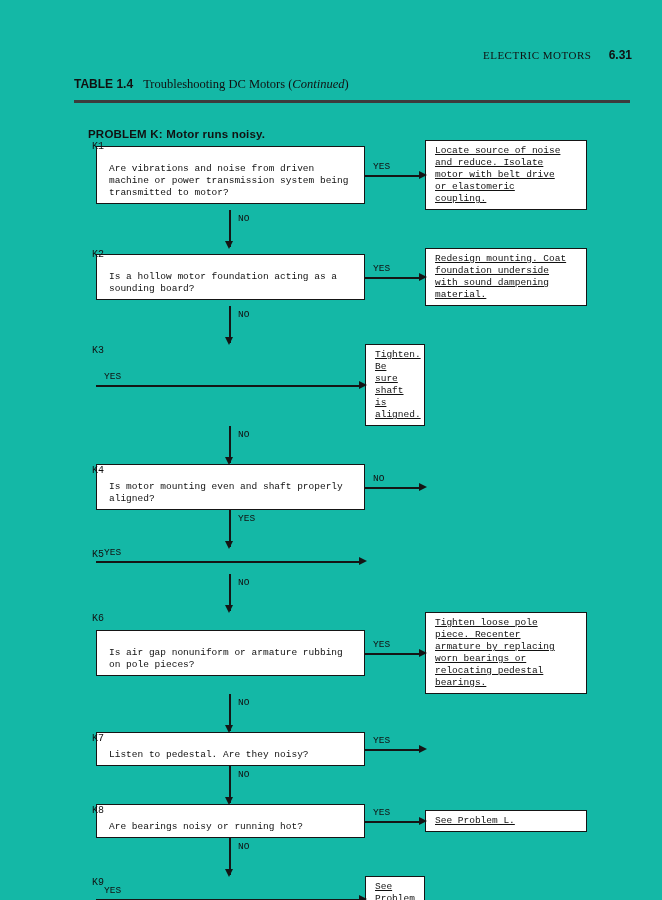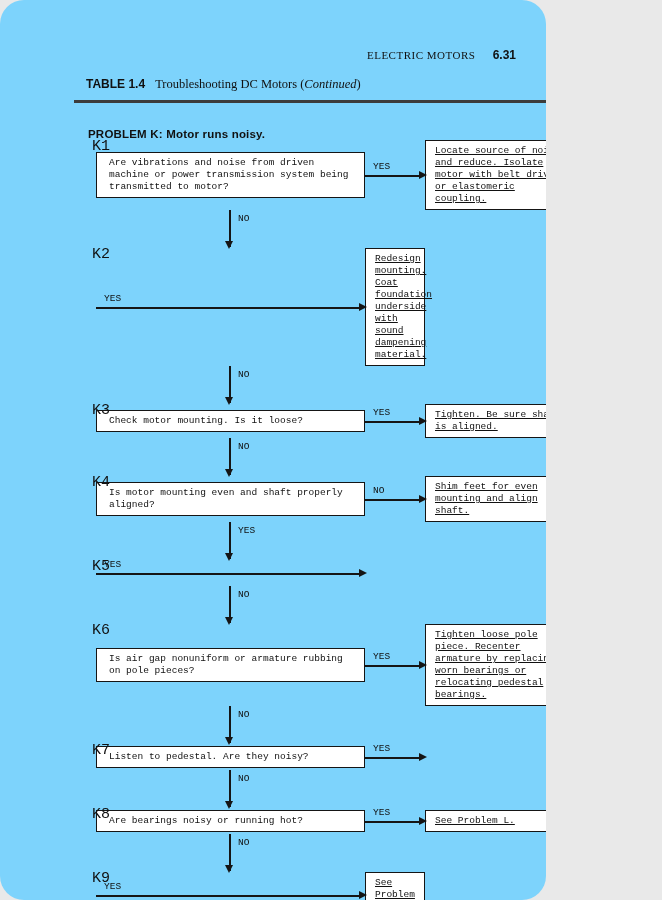--- a/index.html
+++ b/index.html
@@ -1,37 +1,36 @@
 <!DOCTYPE html>
 <html><head>
 <meta charset="utf-8">
 <style>
   html,body{margin:0;padding:0;background:#e9e9e9;}
   .page{
     position:relative;
-    width:546px;height:900px;
-    background:#7dd3fc;
+    width:662px;height:900px;
+    background:#14b8a6;
     font-family:"Liberation Mono","DejaVu Sans Mono",monospace;
     color:#111;
     overflow:hidden;
-    border-radius:24px;
   }
   
   .running-header{
     position:absolute;top:48px;right:30px;
     font-family:"Liberation Serif","DejaVu Serif",serif;
     font-size:11px;letter-spacing:.5px;
   }
   .running-header .pageno{
     font-family:"Liberation Sans","DejaVu Sans",sans-serif;
     font-weight:bold;font-size:12px;margin-left:14px;letter-spacing:0;
   }
   
   .table-caption{
-    position:absolute;top:77px;left:86px;
+    position:absolute;top:77px;left:74px;
     font-family:"Liberation Serif","DejaVu Serif",serif;
     font-size:12.5px;
   }
   .table-caption .tbl-label{
     font-family:"Liberation Sans","DejaVu Sans",sans-serif;
     font-weight:bold;font-size:12px;margin-right:10px;
   }
   .table-caption .ital{font-style:italic;}
   .caption-rule{
     position:absolute;top:100px;left:74px;width:556px;height:3px;
@@ -46,29 +45,29 @@
   .flow{
     position:absolute;top:140px;left:78px;width:509px;
   }
   .frow{
     display:grid;
     grid-template-columns:18px 269px 60px 162px;
     align-items:center;
   }
   .klabel{
     align-self:start;
-    font-size:15px;line-height:12px;
+    font-size:10px;line-height:12px;
     transform:translate(-6px,1px);
     padding-left:20px;
   }
   .qbox,.abox{
     border:1.5px solid #151515;
     background:#fff;
     font-size:9.5px;line-height:12px;
-    padding:4px 6px 4px 12px;
+    padding:16px 6px 4px 12px;
     box-sizing:border-box;
   }
   .abox{padding:4px 16px 4px 9px;text-decoration:underline;}
   
   .branch{
     position:relative;height:100%;min-height:26px;
   }
   .branch .hline{
     position:absolute;left:0;right:3px;top:50%;
     height:1.5px;background:#151515;
@@ -133,36 +132,36 @@
       <div class="abox">Locate source of noise and reduce.  Isolate motor with belt drive or elastomeric coupling.</div>
     </div>
     <div class="down">
       <div class="vline"></div>
       <span class="dlabel">NO</span>
       <div class="arrow-down"></div>
     </div>
 
     <div class="frow">
       <div class="klabel">K2</div>
+      <div class="qbox">Is a hollow motor foundation acting as a sounding board?</div>
       <div class="branch">
         <span class="blabel">YES</span>
         <div class="hline"></div>
         <div class="arrow-right"></div>
       </div>
       <div class="abox">Redesign mounting.  Coat foundation underside with sound dampening material.</div>
     </div>
     <div class="down">
       <div class="vline"></div>
       <span class="dlabel">NO</span>
       <div class="arrow-down"></div>
     </div>
 
     <div class="frow">
       <div class="klabel">K3</div>
-      <div class="qbox">Check motor mounting.  Is it loose?</div>
       <div class="branch">
         <span class="blabel">YES</span>
         <div class="hline"></div>
         <div class="arrow-right"></div>
       </div>
       <div class="abox">Tighten.  Be sure shaft is aligned.</div>
     </div>
     <div class="down">
       <div class="vline"></div>
       <span class="dlabel">NO</span>
@@ -170,21 +169,20 @@
     </div>
 
     <div class="frow">
       <div class="klabel">K4</div>
       <div class="qbox">Is motor mounting even and shaft properly aligned?</div>
       <div class="branch">
         <span class="blabel">NO</span>
         <div class="hline"></div>
         <div class="arrow-right"></div>
       </div>
-      <div class="abox">Shim feet for even mounting and align shaft.</div>
     </div>
     <div class="down">
       <div class="vline"></div>
       <span class="dlabel">YES</span>
       <div class="arrow-down"></div>
     </div>
 
     <div class="frow">
       <div class="klabel">K5</div>
       <div class="branch">

